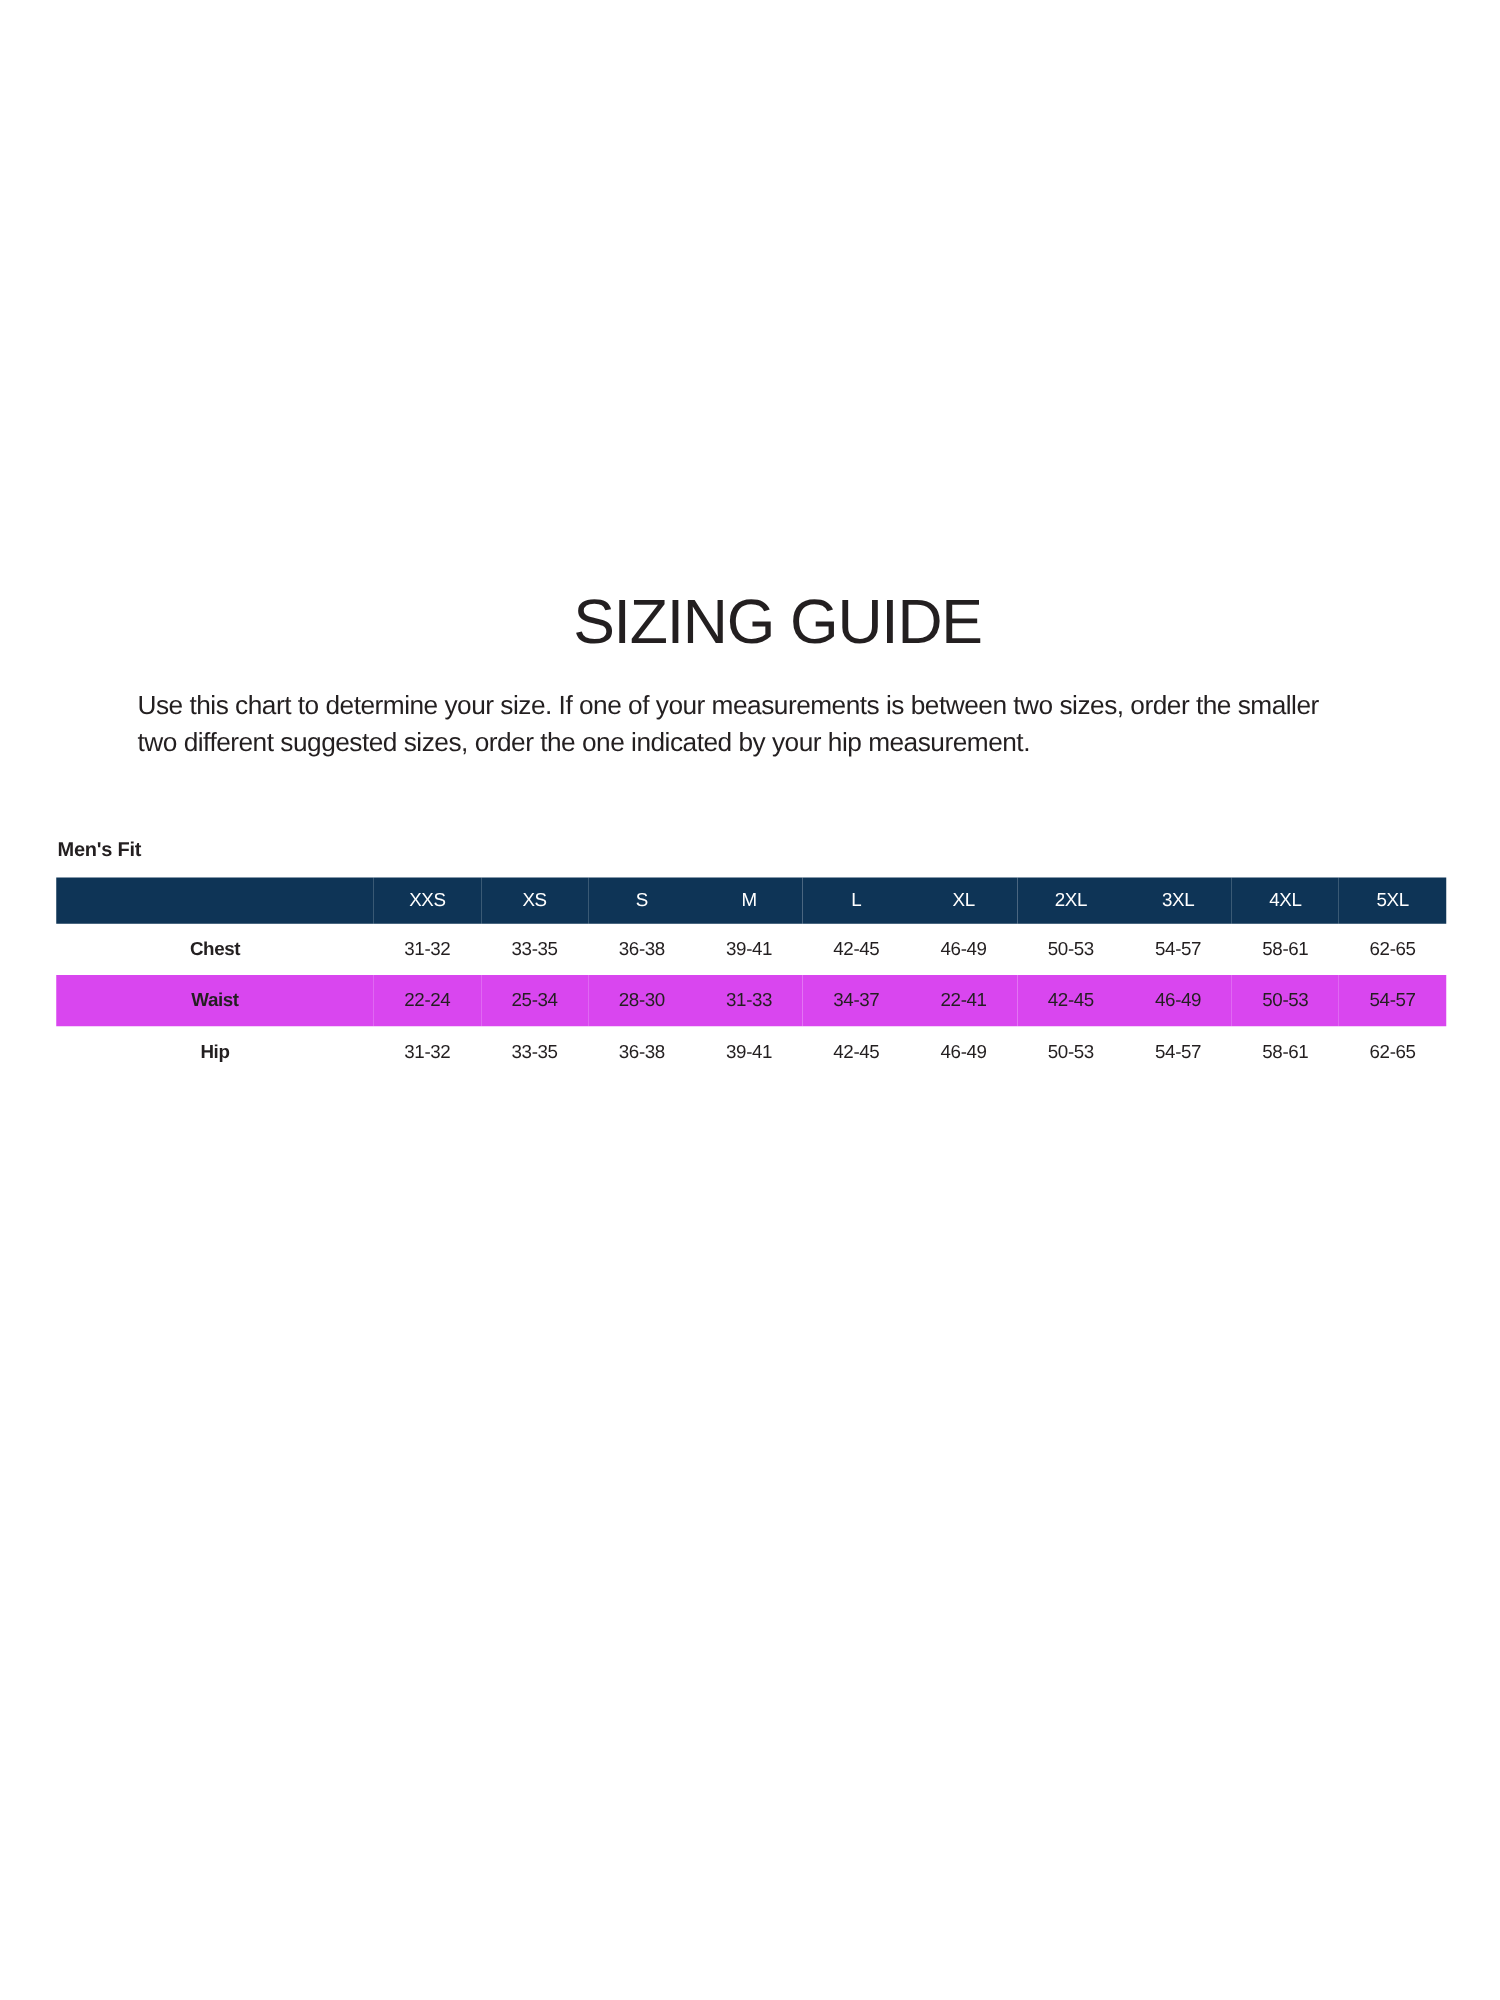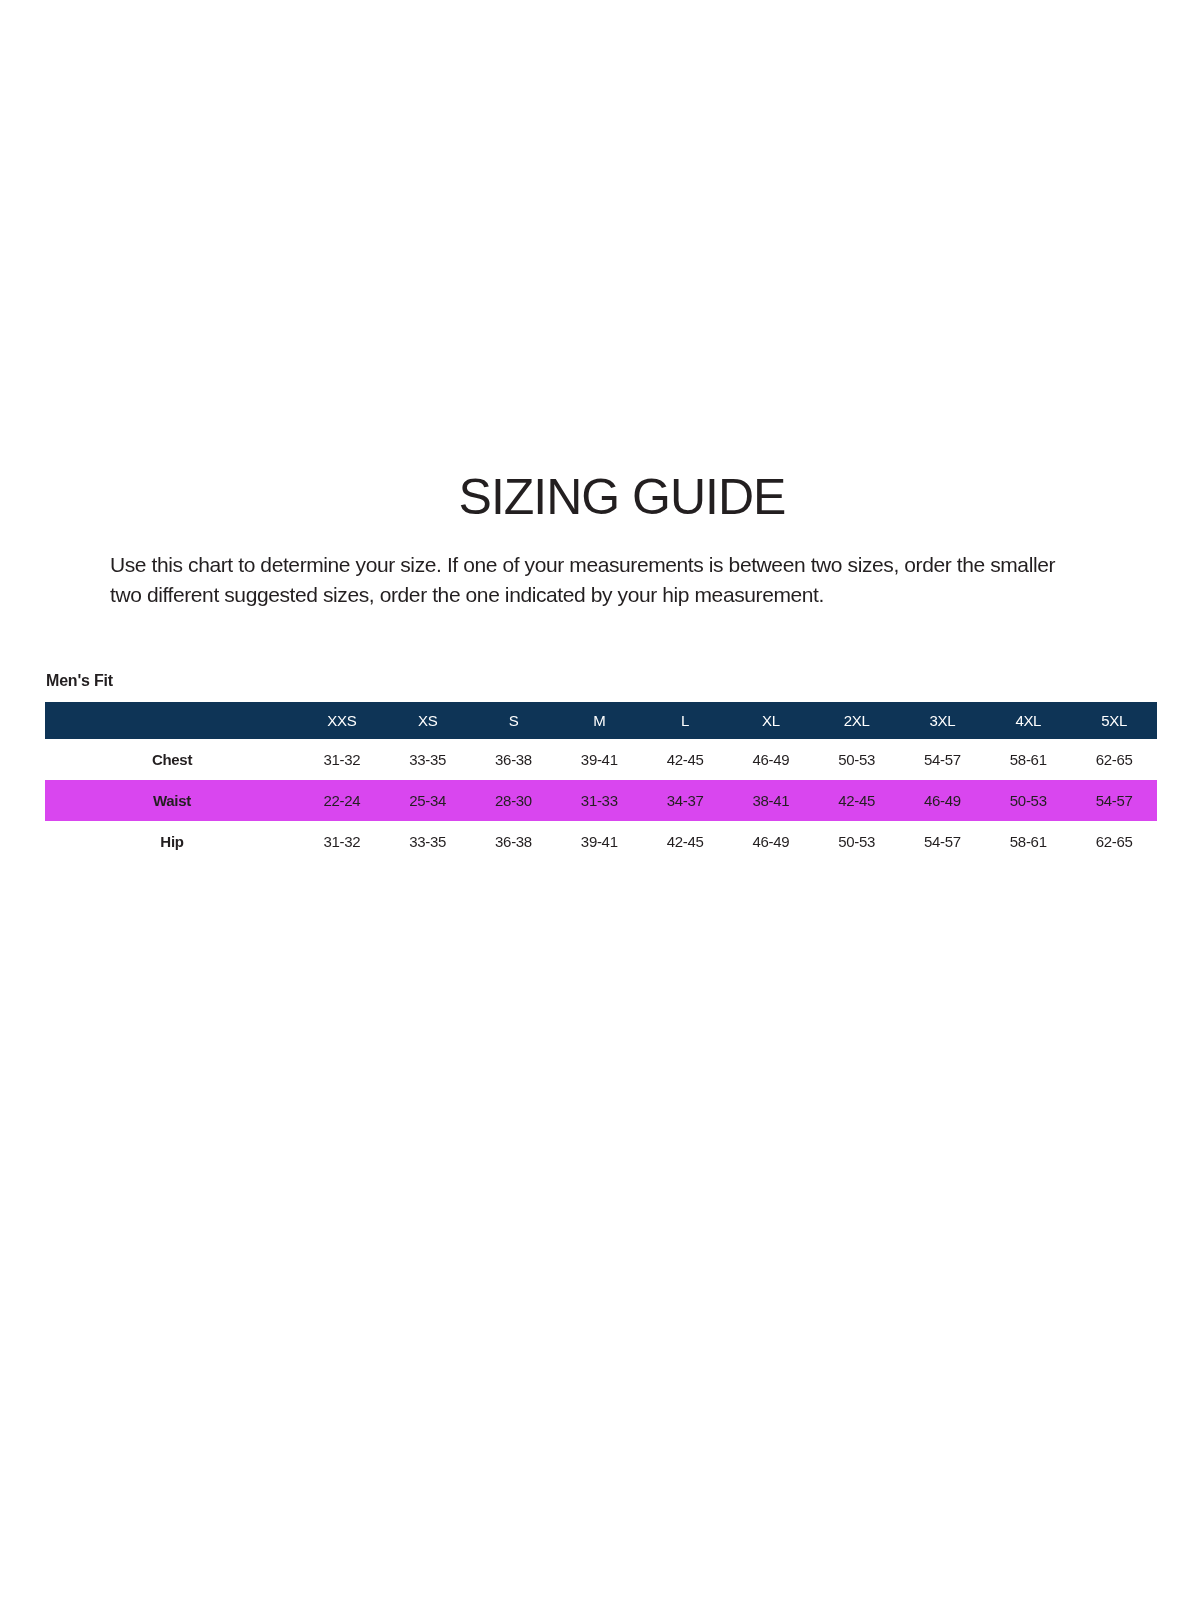--- a/index.html
+++ b/index.html
@@ -123,21 +123,21 @@
         <td>58-61</td>
         <td>62-65</td>
       </tr>
       <tr class="alt">
         <th class="row-label">Waist</th>
         <td>22-24</td>
         <td>25-34</td>
         <td>28-30</td>
         <td>31-33</td>
         <td>34-37</td>
-        <td>38-41</td>
+        <td>22-41</td>
         <td>42-45</td>
         <td>46-49</td>
         <td>50-53</td>
         <td>54-57</td>
       </tr>
       <tr>
         <th class="row-label">Hip</th>
         <td>31-32</td>
         <td>33-35</td>
         <td>36-38</td>

